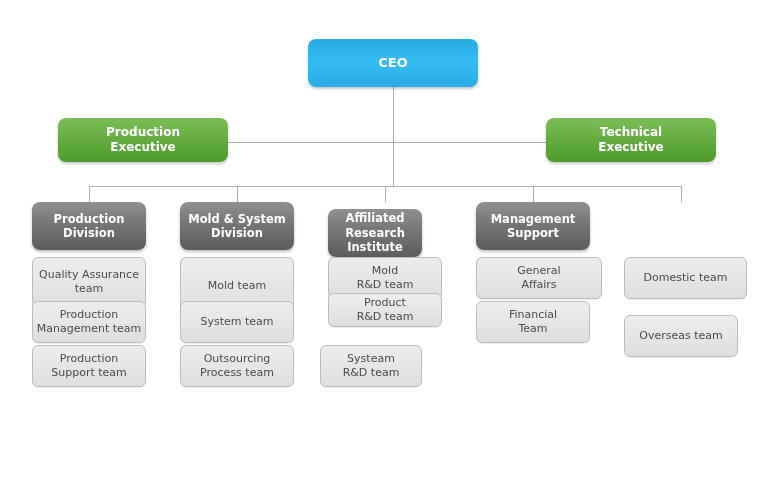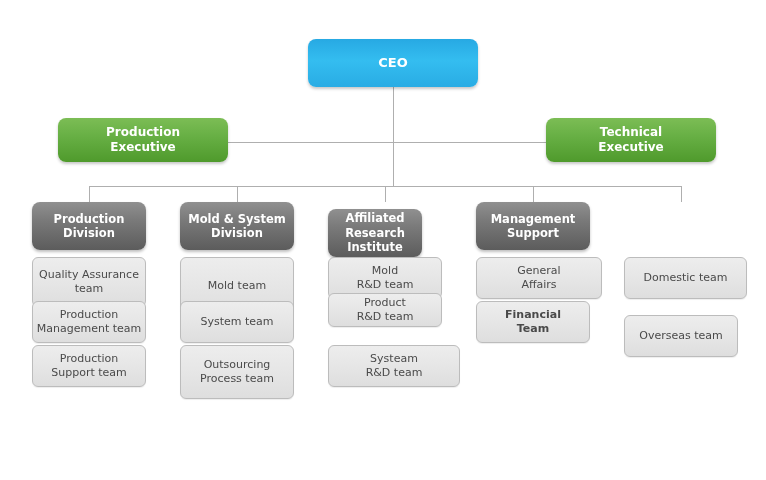--- a/index.html
+++ b/index.html
@@ -138,51 +138,51 @@
   <div class="node node-division" style="left: 180px; top: 202px; width: 114px; height: 48px;">
     <span class="label">Mold &amp; System
 Division</span>
   </div>
   <div class="node node-team" style="left: 180px; top: 257px; width: 114px; height: 58px;">
     <span class="label">Mold team</span>
   </div>
   <div class="node node-team" style="left: 180px; top: 301px; width: 114px; height: 42px; text-align: center;">
     <span class="label">System team</span>
   </div>
-  <div class="node node-team" style="left: 180px; top: 345px; width: 114px; height: 54px;">
+  <div class="node node-team" style="left: 180px; top: 345px; width: 114px; height: 42px;">
     <span class="label">Outsourcing
 Process team</span>
   </div>
 
   <div class="node node-division" style="left: 328px; top: 202px; width: 94px; height: 48px; margin-top: 7px;">
     <span class="label">Affiliated Research
 Institute</span>
   </div>
   <div class="node node-team" style="left: 328px; top: 257px; width: 114px; height: 42px;">
     <span class="label">Mold
 R&amp;D team</span>
   </div>
   <div class="node node-team" style="left: 328px; top: 293px; width: 114px; height: 34px;">
     <span class="label">Product
 R&amp;D team</span>
   </div>
-  <div class="node node-team" style="left: 328px; top: 345px; width: 132px; height: 42px;">
+  <div class="node node-team" style="left: 320px; top: 345px; width: 102px; height: 42px;">
     <span class="label">Systeam
 R&amp;D team</span>
   </div>
 
   <div class="node node-division" style="left: 476px; top: 202px; width: 114px; height: 48px;">
     <span class="label">Management
 Support</span>
   </div>
   <div class="node node-team" style="left: 476px; top: 257px; width: 126px; height: 42px;">
     <span class="label">General
 Affairs</span>
   </div>
-  <div class="node node-team" style="left: 476px; top: 301px; width: 114px; height: 42px; font-weight: bold;">
+  <div class="node node-team" style="left: 476px; top: 301px; width: 114px; height: 42px;">
     <span class="label">Financial
 Team</span>
   </div>
 
   <div class="node node-team" style="left: 624px; top: 257px; width: 123px; height: 42px;">
     <span class="label">Domestic team</span>
   </div>
   <div class="node node-team" style="left: 624px; top: 315px; width: 114px; height: 42px;">
     <span class="label">Overseas team</span>
   </div>

